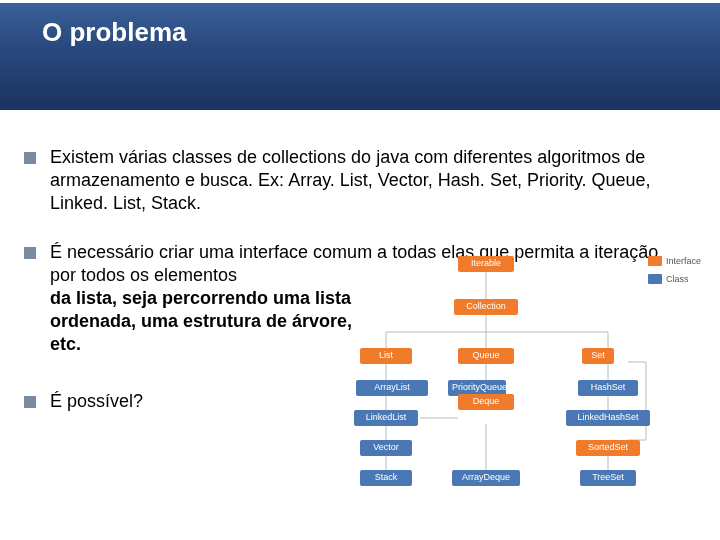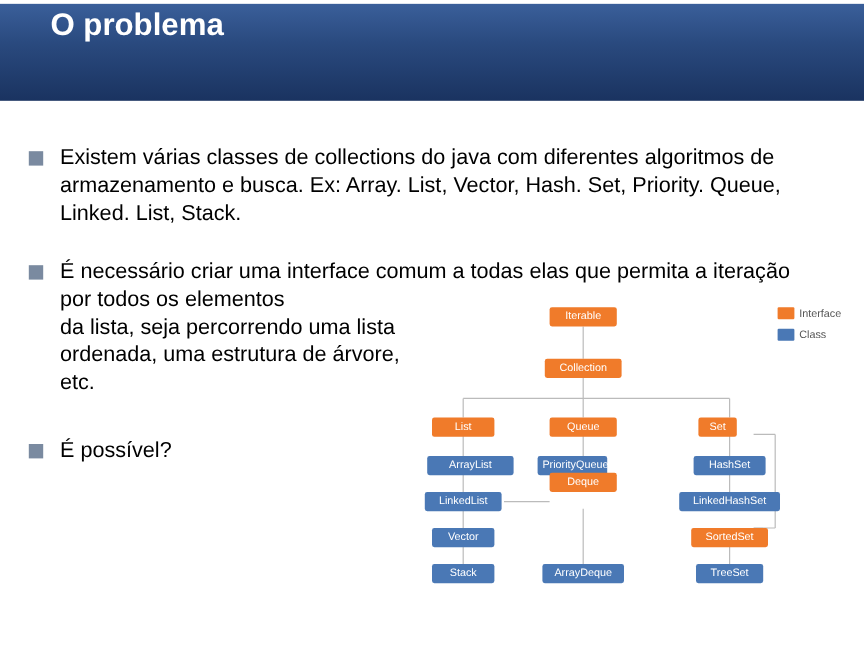--- a/index.html
+++ b/index.html
@@ -7,22 +7,22 @@
     width: 720px;
     height: 540px;
     background: #fff;
     font-family: Arial, Helvetica, sans-serif;
     color: #000;
     position: relative;
     overflow: hidden;
   }
   .header {
     background: linear-gradient(to bottom, #3a5f9a 0%, #2a4a7f 40%, #1a3360 100%);
-    height: 84px;
-    padding: 2px 0 0 42px;
+    height: 110px;
+    padding: 14px 0 0 42px;
     border-top: 3px solid #fff;
   }
   .header h1 {
     color: #fff;
     font-size: 26px;
     font-weight: bold;
   }
   .content {
     padding: 36px 34px 0 24px;
   }
@@ -37,20 +37,21 @@
     flex: 0 0 12px;
     margin-top: 6px;
     margin-right: 14px;
   }
   .bullet-text {
     font-size: 18px;
     line-height: 1.28;
   }
   .text-left {
     width: 305px;
+    font-weight: bold;
   }
   
   .diagram {
     position: absolute;
     left: 346px;
     top: 254px;
     width: 360px;
     height: 266px;
     font-size: 9px;
     color: #fff;

